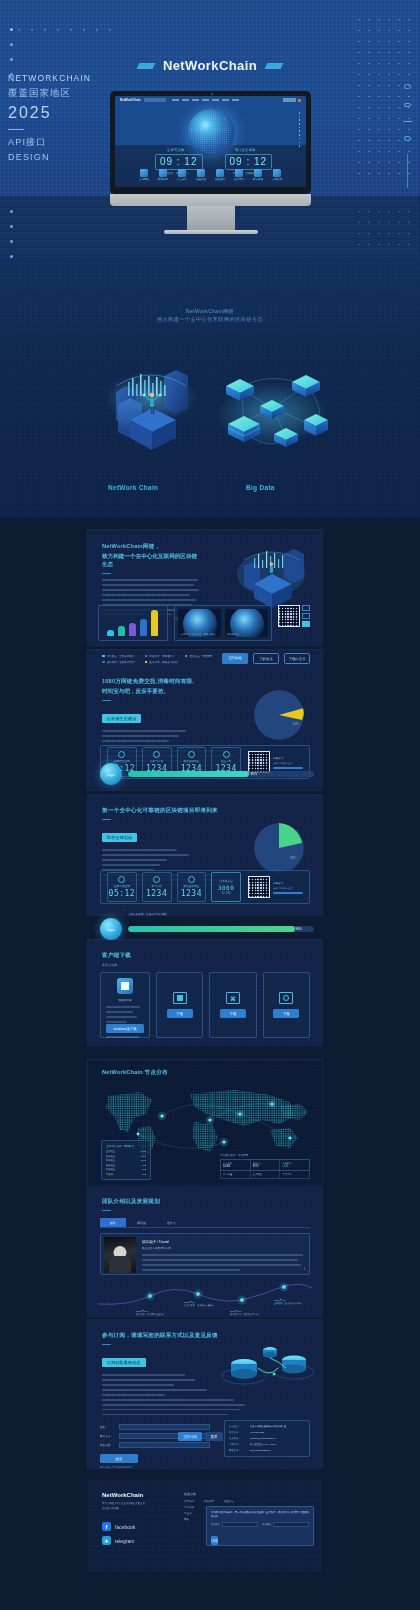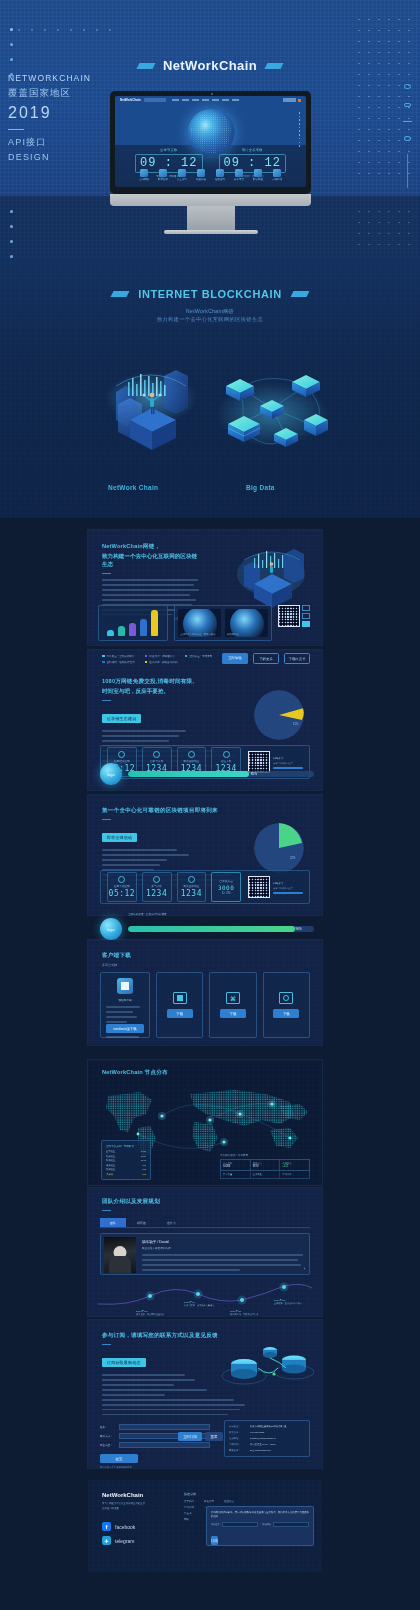--- a/index.html
+++ b/index.html
@@ -60,21 +60,21 @@
     box-shadow:0 0 14px rgba(80,180,255,.55); }
   .globe::after{ content:""; position:absolute; inset:3px; border-radius:50%;
     background-image:radial-gradient(rgba(190,240,255,.55) .5px, transparent .6px);
     background-size:2.2px 2.2px; opacity:.75; }
   .mon-dots { position:absolute; right:6px; top:16px; display:flex; flex-direction:column; gap:2.2px; }
   .mon-dots i { width:1.5px; height:1.5px; border-radius:50%; background:rgba(170,215,250,.8); }
   .mon-counters { position:absolute; left:0; right:0; top:52px; display:flex; justify-content:center; gap:16px; }
   .mc { text-align:center; }
   .mc-cap { font-size:3.2px; color:#5fd2e8; letter-spacing:.3px; margin-bottom:1.5px; }
   .mc-box { border:.5px solid rgba(90,200,230,.55); border-radius:1.5px; padding:1.5px 4px;
-    font-size:12px; color:#7fe6f5; font-family:Liberation Mono, monospace; letter-spacing:1px; }
+    font-size:10px; color:#7fe6f5; font-family:Liberation Sans, sans-serif; letter-spacing:1px;margin-left:6px; }
   .mc-sub { font-size:2.6px; color:#7fa9d4; margin-top:1.5px; }
   .mon-icons { position:absolute; left:0; right:0; bottom:6px; display:flex; justify-content:center; gap:7px; }
   .mi { width:12px; text-align:center; }
   .mi .sq { width:8px; height:8px; margin:0 auto 1.5px; border-radius:1.5px;
     background:linear-gradient(145deg,#4fb3e6,#2a6fb8); }
   .mi .tx { font-size:2.5px; color:#9ec3e6; }
   .mon-stand { width:201px; display:flex; flex-direction:column; align-items:center; }
   .mon-neck { width:201px; height:12px; background:linear-gradient(180deg,#c3c8cc,#a9b0b6); border-radius:0 0 4px 4px; }
   .mon-foot-a { width:48px; height:24px; background:linear-gradient(180deg,#b9bfc4,#9aa2a9); }
   .mon-foot-b { width:94px; height:4px; background:linear-gradient(180deg,#cfd4d8,#aab1b7); border-radius:2px; }
@@ -160,21 +160,21 @@
         <i></i>
         <i></i>
         <i></i>
         <i></i>
         <i></i>
     </div>
 
     <div class="left-copy">
       <div class="en">NETWORKCHAIN</div>
       <div class="cn">覆盖国家地区</div>
-      <div class="yr">2019</div>
+      <div class="yr">2025</div>
       <div class="rule"></div>
       <div class="w1">API接口</div>
       <div class="w2">DESIGN</div>
     </div>
 
     <div class="brand-row">
       <span class="para"></span>
       <span class="brand-title">NetWorkChain</span>
       <span class="para"></span>
     </div>
@@ -286,25 +286,20 @@
     </div>
     <div class="mon-stand">
       <div class="mon-neck"></div>
       <div class="mon-foot-a"></div>
       <div class="mon-foot-b"></div>
     </div>
   </div>
 
   <section class="sec-ib">
     <div class="p-grid"></div>
-    <div class="ib-title-row">
-      <span class="para"></span>
-      <span class="ib-title">INTERNET BLOCKCHAIN</span>
-      <span class="para"></span>
-    </div>
     <div class="ib-sub1">NetWorkChain网链</div>
     <div class="ib-sub2">致力构建一个去中心化互联网的区块链生态</div>
 
     <div class="iso-wrap">
 
       <svg class="iso-a" viewBox="0 0 110 110">
         <defs>
           <linearGradient id="gA" x1="0" y1="0" x2="0" y2="1">
               <stop offset="0" stop-color="#3f7fd6"></stop>
               <stop offset="1" stop-color="#1e4a92"></stop>

